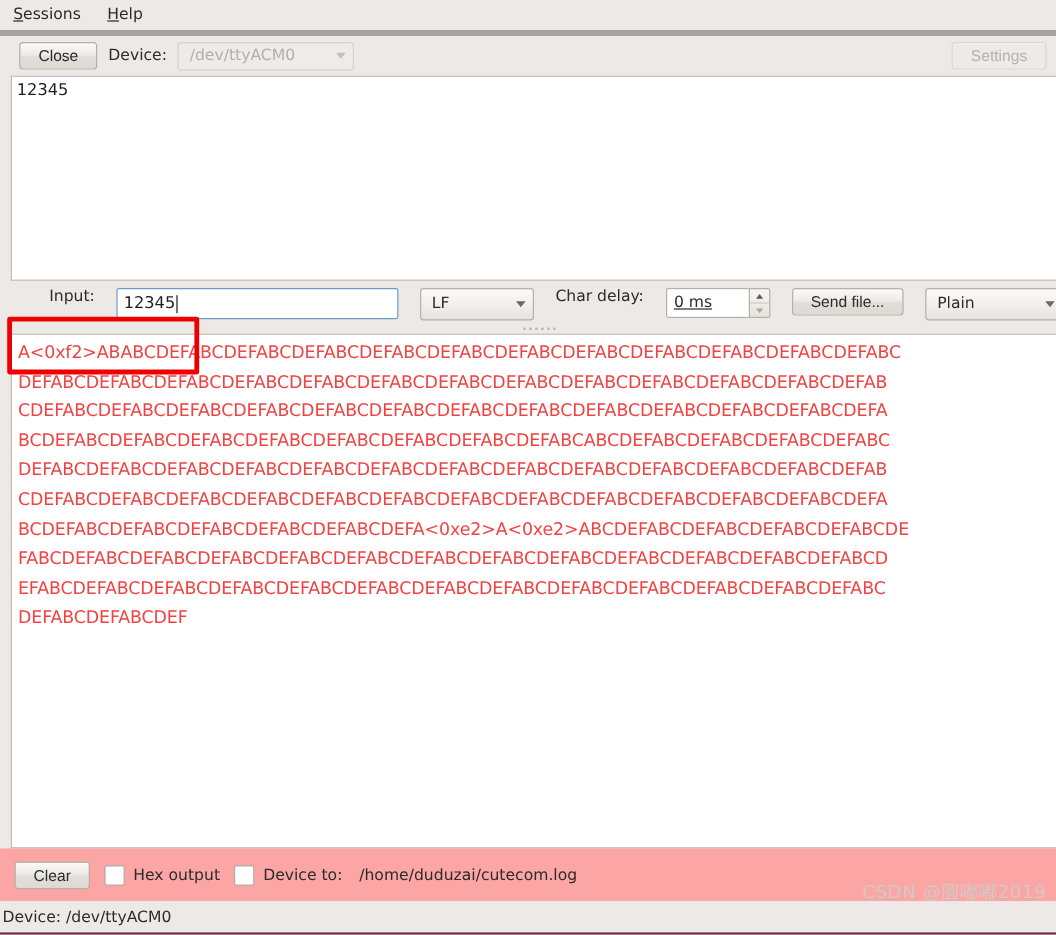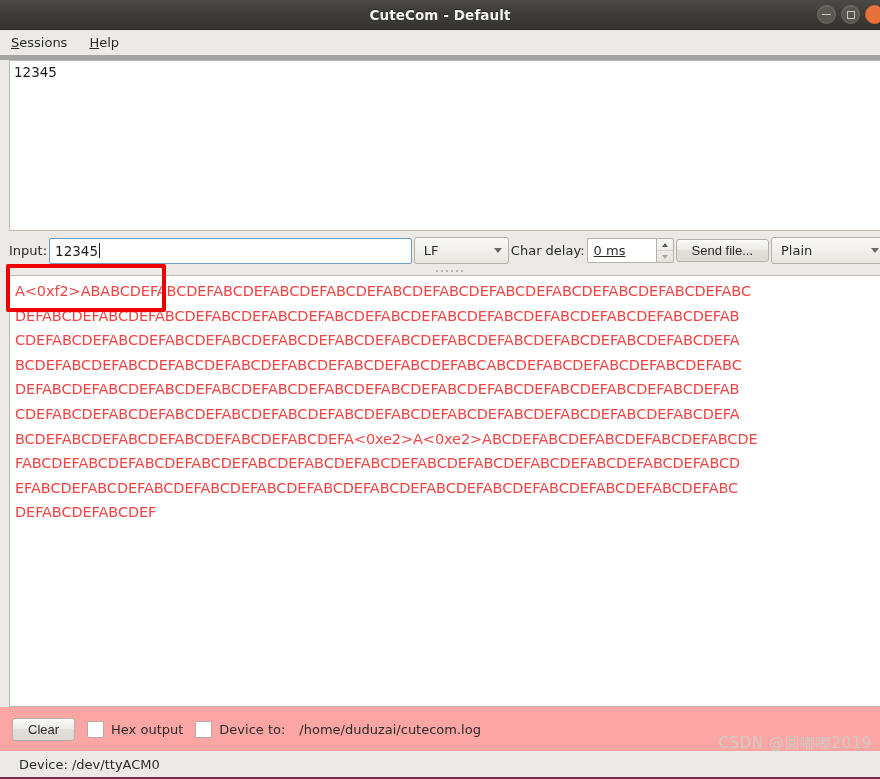--- a/index.html
+++ b/index.html
@@ -174,24 +174,25 @@
     padding: 3px 0 0 4px;
     font-size: 13.5px;
     line-height: 17px;
     color: #1d1d1d;
     white-space: pre;
   }
 
   
   .input-row {
     display: flex;
-    align-items: center;
-    gap: 2px;
+    align-items: flex-start;
+    gap: 18px;
     padding: 6px 0 2px 9px;
     position: relative;
+    margin-left: 32px;
   }
   .input-label { font-size: 13px; white-space: nowrap; }
   .text-input {
     flex: 1;
     height: 24px;
     background: #ffffff;
     border: 1px solid #6f9dc9;
     border-radius: 2px;
     display: flex;
     align-items: center;
@@ -315,21 +316,21 @@
     border: 1px solid #b0aba4;
     border-radius: 2px;
   }
   .logpath { font-size: 13px; color: #2b2b2b; margin-left: 2px; }
 
   .status-bar {
     height: 26px;
     min-height: 26px;
     display: flex;
     align-items: center;
-    padding-left: 19px;
+    padding-left: 2px;
     font-size: 13px;
     color: #2b2b2b;
     gap: 18px;
     background: #ece9e6;
     border-bottom: 2px solid #7b2b4e;
     position: relative;
   }
   .status-seg { white-space: nowrap; }
 
   .watermark {
@@ -353,38 +354,36 @@
     border-radius: 2px;
     pointer-events: none;
     z-index: 20;
   }
 </style>
 </head>
 <body>
 
 <div id="app">
 
-  <div class="titlebar">
-    <div class="title-text">CuteCom - Default</div>
-    <div class="win-controls">
-      <div class="wbtn">
-          <span class="glyph-dash"></span>
-        </div>
-      <div class="wbtn">
-          <span class="glyph-sq"></span>
-        </div>
-      <div class="wbtn close"></div>
-    </div>
-  </div>
 
   <div class="menubar">
     <div class="menu-item"><span class="u">S</span>essions</div>
     <div class="menu-item"><span class="u">H</span>elp</div>
   </div>
 
+  <div class="toolbar">
+    <button class="btn">Close</button>
+    <span class="field-label">Device:</span>
+    <div class="combo disabled device-combo">
+      <span>/dev/ttyACM0</span>
+      <span class="arrow"></span>
+    </div>
+    <div class="toolbar-spacer"></div>
+    <button class="btn disabled">Settings</button>
+  </div>
 
   <div class="recv-area">12345</div>
 
   <div class="input-row">
     <span class="input-label">Input:</span>
     <div class="text-input">
       <span>12345</span>
         <span class="caret"></span>
     </div>
     <div class="combo line-combo">

